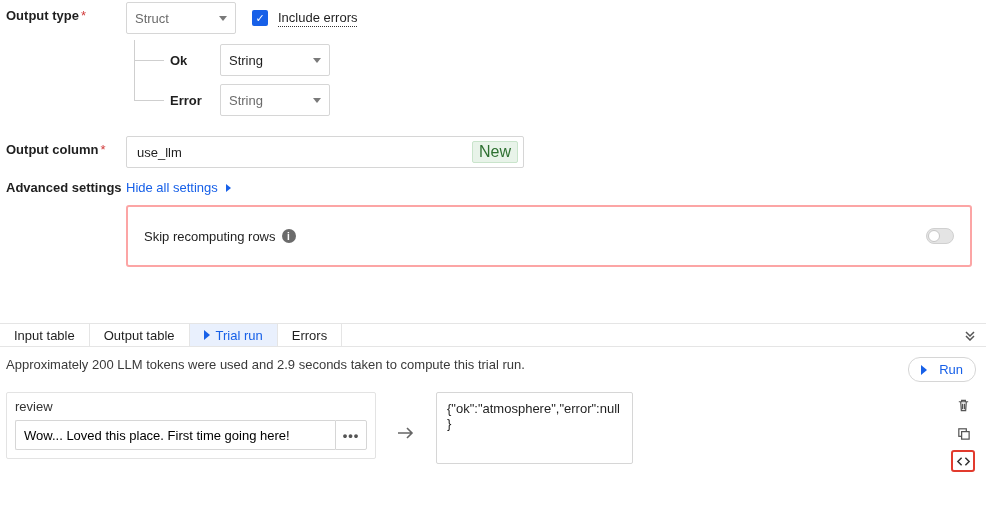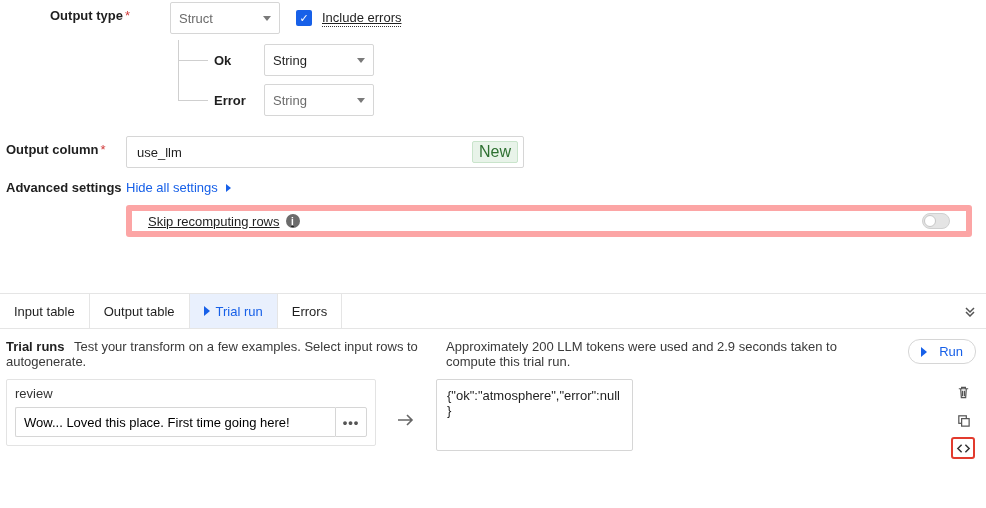--- a/index.html
+++ b/index.html
@@ -40,21 +40,21 @@
     width: 0; height: 0; border-left: 4px solid transparent; border-right: 4px solid transparent;
     border-top: 5px solid #7a7a7a; margin-left: 8px;
   }
   .inline { display: flex; align-items: center; gap: 16px; }
   .checkbox {
     width: 16px; height: 16px; border-radius: 2px; background: #1760e8;
     display: inline-flex; align-items: center; justify-content: center;
   }
   .checkmark { color: #fff; font-size: 11px; line-height: 1;}
   .incl-label {
-    border-bottom: 1px dotted #333; padding-bottom: 1px; cursor: help; text-decoration: underline;
+    border-bottom: 1px dotted #333; padding-bottom: 1px; cursor: help;
   }
   .struct-children {
     margin-left: 0; margin-top: 6px;
   }
   .child-row {
     display: flex; align-items: center; height: 40px;
   }
   .tree-cell {
     width: 44px; position: relative; height: 40px;
   }
@@ -82,42 +82,41 @@
   }
   .adv-label-col {
     width: 120px; font-weight: 600; font-size: 13px; padding-top: 0;
   }
   .link { color: #1760e8; cursor: pointer; font-size: 13px; display: inline-flex; align-items: center; gap: 8px;}
   .chev-right {
     width: 0; height: 0; border-top: 4px solid transparent; border-bottom: 4px solid transparent;
     border-left: 5px solid #1760e8;
   }
   .panel {
-    margin-top: 10px; margin-left: 120px; border: 6px solid #fca5a5; border-radius: 3px;
-    padding: 2px 16px; display: flex; align-items: center; justify-content: space-between;
+    margin-top: 10px; margin-left: 120px; border: 2px solid #fca5a5; border-radius: 3px;
+    padding: 21px 16px; display: flex; align-items: center; justify-content: space-between;
     margin-right: 4px;
-    text-decoration: underline;
   }
   .info-icon {
     width: 14px; height: 14px; border-radius: 50%; background: #6b6b6b; color: #fff;
     display: inline-flex; align-items: center; justify-content: center; font-size: 10px; font-weight: 700;
     margin-left: 6px;
   }
   .toggle {
     width: 28px; height: 16px; border-radius: 8px; background: #e4e4e4; position: relative;
     border: 1px solid #d0d0d0; cursor: pointer;
   }
   .toggle .knob {
     width: 12px; height: 12px; border-radius: 50%; background: #fff; border: 1px solid #c7c7c7;
     position: absolute; top: 1px; left: 1px;
   }
   
   .tabs-bar {
     display: flex; align-items: center; border-top: 1px solid #e5e5e5; border-bottom: 1px solid #e5e5e5;
-    margin-top: 56px; height: 36px;
+    margin-top: 56px; height: 24px;
   }
   .tab { padding: 0 14px; height: 100%; display: flex; align-items: center; cursor: pointer; border-right: 1px solid #e5e5e5;}
   .tab:first-child { border-left: none; }
   .tab.active { background: #e9f0fd; color: #1760e8; }
   .tab.active .play { border-left-color: #1760e8; }
   .play {
     width: 0; height: 0; border-top: 5px solid transparent; border-bottom: 5px solid transparent;
     border-left: 6px solid #1760e8; margin-right: 6px;
   }
   .tabs-spacer { flex: 1; }
@@ -166,21 +165,21 @@
   .code-highlight {
     border: 2px solid #e23b2e; border-radius: 3px; padding: 1px;
   }
   textarea { font-family: inherit; }
 </style>
 </head>
 <body>
 
 <div class="form-area">
 
-  <div class="row" style="margin-top:0;margin-left:44px;">
+  <div class="row" style="margin-top:0;">
     <div class="label-col">
       <span>Output type</span><span class="req">*</span>
     </div>
     <div class="field-col">
       <div class="inline">
         <div class="select">
           <span>Struct</span>
           <span class="caret"></span>
         </div>
         <div class="inline" style="gap:10px;">
@@ -266,24 +265,20 @@
   <div class="tabs-spacer"></div>
   <div class="dbl-chev">
     <svg width="12" height="12" viewBox="0 0 12 12">
         <path d="M2 3 L6 7 L10 3" fill="none" stroke="#555" stroke-width="1.5"></path>
         <path d="M2 7 L6 11 L10 7" fill="none" stroke="#555" stroke-width="1.5"></path>
       </svg>
   </div>
 </div>
 
 <div class="trial-header">
-  <div class="th-left">
-    <span class="th-title">Trial runs</span>
-    <span style="color:#3a3a3a;">Test your transform on a few examples. Select input rows to autogenerate.</span>
-  </div>
   <div class="th-mid">Approximately 200 LLM tokens were used and 2.9 seconds taken to compute this trial run.</div>
   <div>
     <button class="run-btn">
       <span class="play" style="border-left-color:#1760e8;"></span>
       <span>Run</span>
     </button>
   </div>
 </div>
 
 <div class="trial-body">

